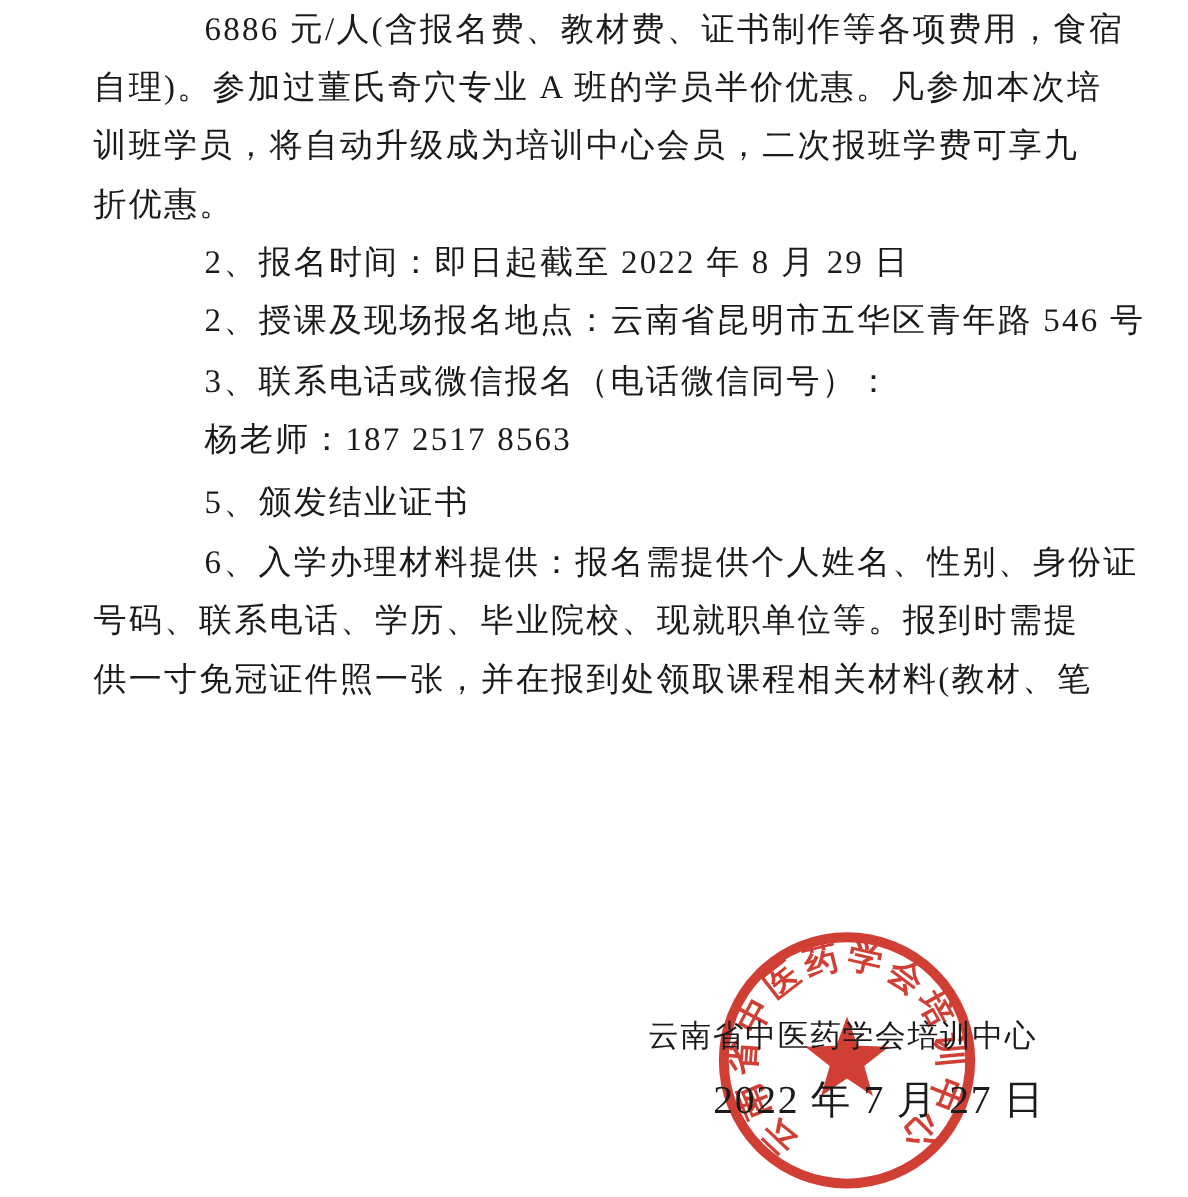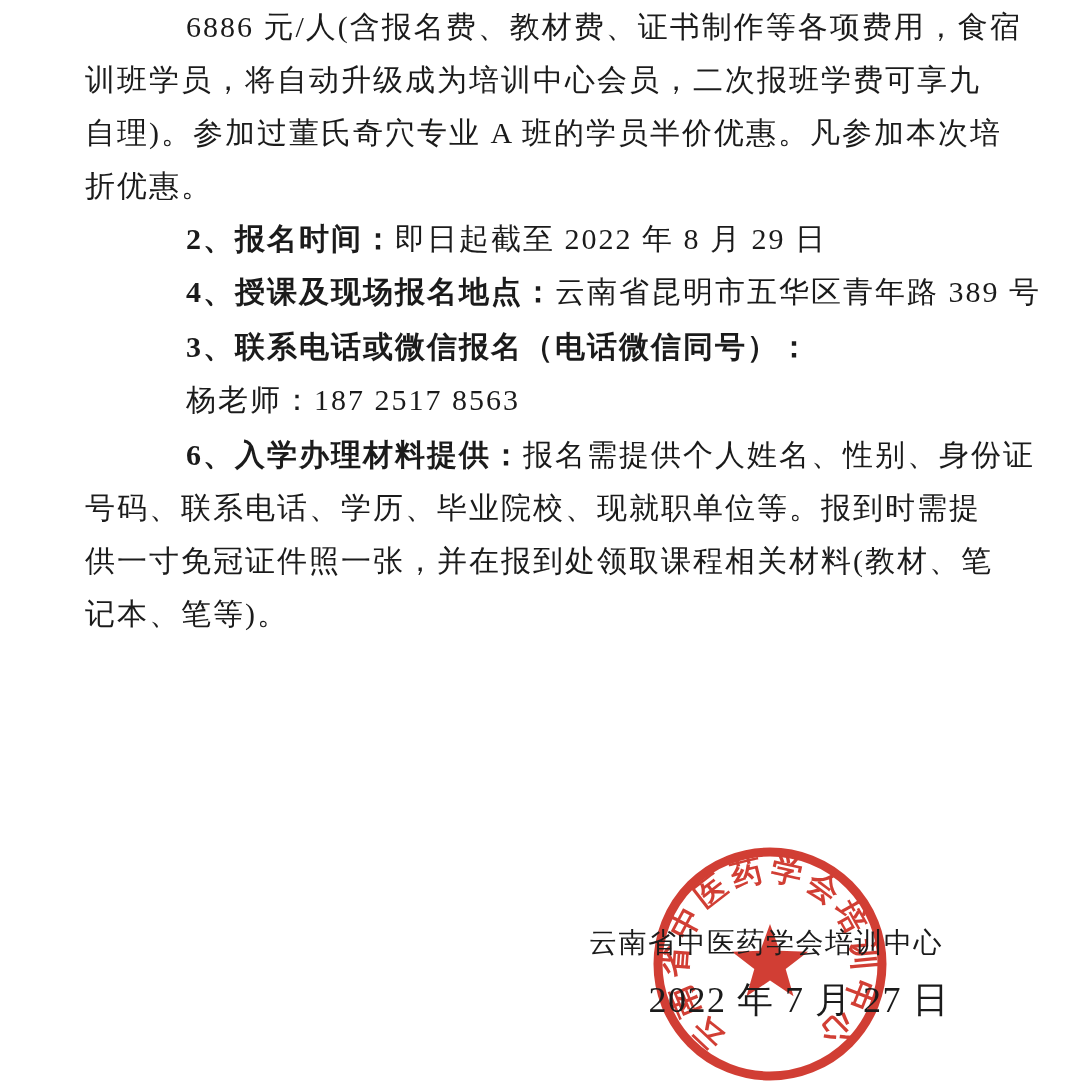--- a/index.html
+++ b/index.html
@@ -22,21 +22,21 @@
     width:935px;
     font-size:30px;
     letter-spacing:2px;
   }
   .line{
     height:53px;
     line-height:53px;
     white-space:nowrap;
   }
   .line.ind{ text-indent:101px; }
-  .seg-b{ font-weight:700; }
+  .seg-b{ font-weight:400; }
   .sig-org{
     position:absolute;
     top:928px;right:137px;
     font-size:28px;line-height:30px;
     letter-spacing:1.5px;
     white-space:nowrap;
     z-index:3;
   }
   .sig-date{
     position:absolute;
@@ -60,31 +60,31 @@
     fill:var(--stamp);
   }
 </style>
 </head>
 <body>
 
 <div class="page">
 
   <div class="doc" id="doc-lines">
       <div class="line ind"><span>6886 元/人(含报名费、教材费、证书制作等各项费用，食宿</span></div>
+      <div class="line"><span>自理)。参加过董氏奇穴专业 A 班的学员半价优惠。凡参加本次培</span></div>
       <div class="line"><span>训班学员，将自动升级成为培训中心会员，二次报班学费可享九</span></div>
-      <div class="line"><span>自理)。参加过董氏奇穴专业 A 班的学员半价优惠。凡参加本次培</span></div>
       <div class="line"><span>折优惠。</span></div>
       <div class="line ind"><span class="seg-b">2、报名时间：</span><span>即日起截至 2022 年 8 月 29 日</span></div>
-      <div class="line ind"><span class="seg-b">4、授课及现场报名地点：</span><span>云南省昆明市五华区青年路 389 号</span></div>
+      <div class="line ind"><span class="seg-b">2、授课及现场报名地点：</span><span>云南省昆明市五华区青年路 546 号</span></div>
       <div class="line ind" style="margin-top: 2px;"><span class="seg-b">3、联系电话或微信报名（电话微信同号）：</span></div>
       <div class="line ind"><span>杨老师：187 2517 8563</span></div>
+      <div class="line ind" style="margin-top: 4px;"><span class="seg-b">5、颁发结业证书</span></div>
       <div class="line ind" style="margin-top: 2px;"><span class="seg-b">6、入学办理材料提供：</span><span>报名需提供个人姓名、性别、身份证</span></div>
       <div class="line"><span>号码、联系电话、学历、毕业院校、现就职单位等。报到时需提</span></div>
       <div class="line"><span>供一寸免冠证件照一张，并在报到处领取课程相关材料(教材、笔</span></div>
-      <div class="line"><span>记本、笔等)。</span></div>
     </div>
 
   <svg class="stamp" width="236" height="240" viewBox="0 0 236 240" aria-hidden="true">
     <circle cx="118" cy="120" r="112" fill="none" stroke="#cd2a1f" stroke-width="9"></circle>
     <path d="M118,80 L127.7,106.65 L156.04,107.64 L133.69,125.1 L141.51,152.36 L118,136.5 L94.49,152.36 L102.31,125.1 L79.96,107.64 L108.3,106.65 Z" fill="#cd2a1f"></path>
     <path id="sealArc" fill="none" stroke="none" d="M 118 204 A 86 86 0 0 1 34 120 A 86 86 0 0 1 118 36 A 86 86 0 0 1 202 120 A 86 86 0 0 1 118 204"></path>
     <text class="seal-text">
       <textPath href="#sealArc" startOffset="45">云南省中医药学会培训中心</textPath>
     </text>
   </svg>

